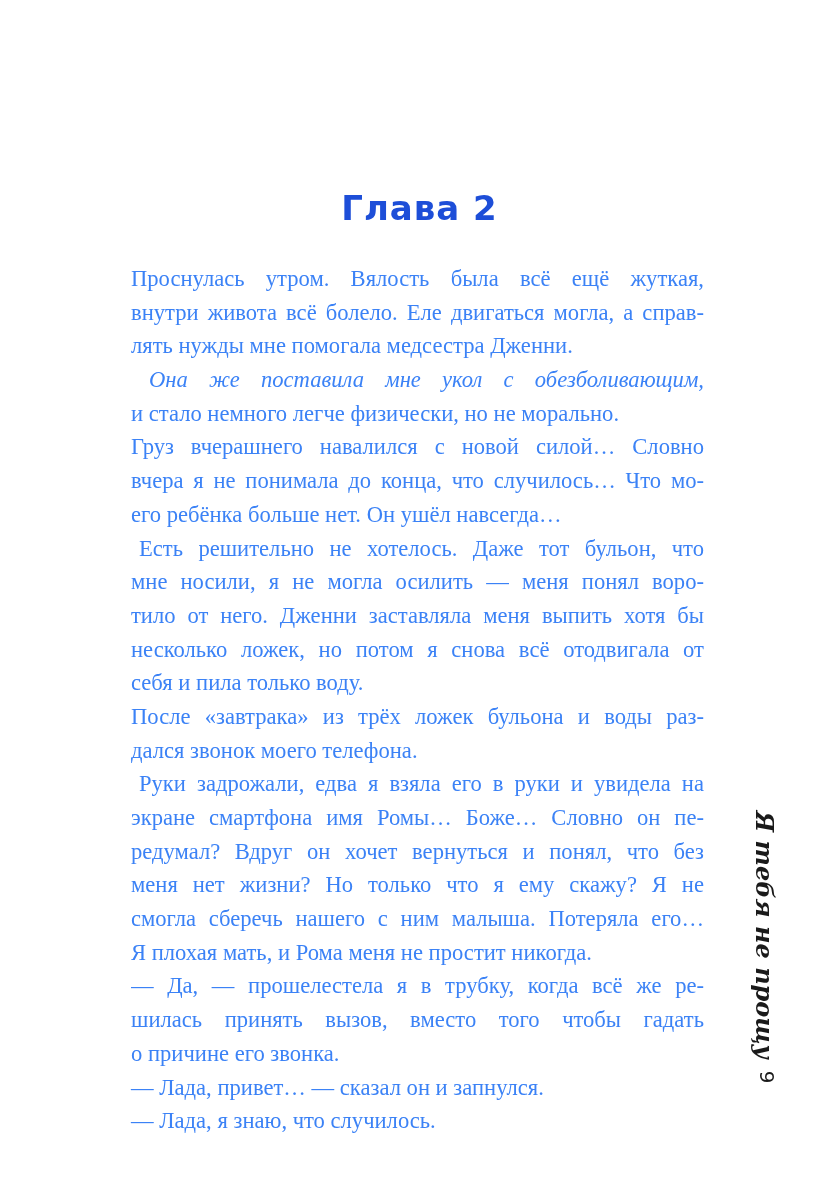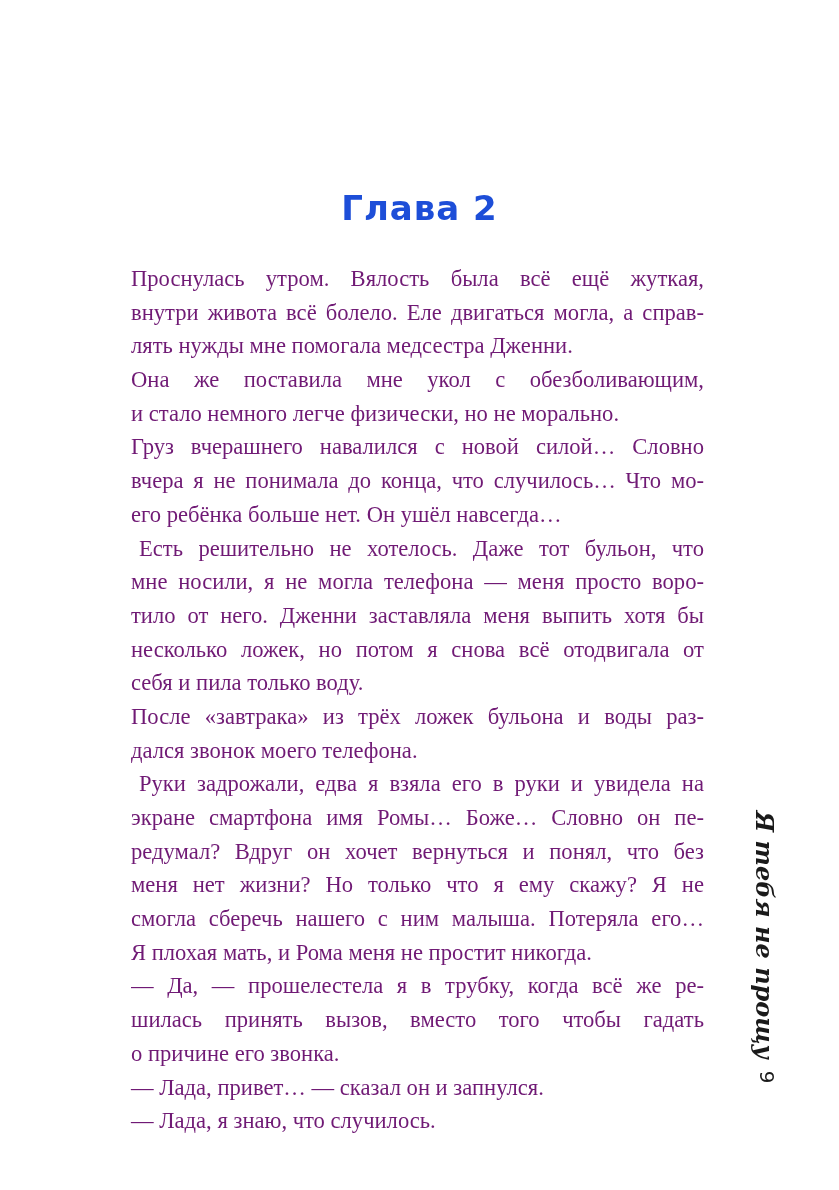--- a/index.html
+++ b/index.html
@@ -6,21 +6,21 @@
   body { width: 839px; height: 1190px; position: relative; overflow: hidden; }
   .page { position: absolute; left: 0; top: 0; width: 839px; height: 1190px; background: #fff; }
   .chapter-title {
     position: absolute; left: 0; width: 839px; top: 188px; text-align: center;
     font-family: "DejaVu Sans", sans-serif; font-weight: bold; font-size: 34px;
     color: #1d4ed8; letter-spacing: 1px;
   }
   .body-text {
     position: absolute; left: 131px; top: 262px; width: 573px;
     font-family: "Liberation Serif", serif; font-size: 22.6px; line-height: 33.7px;
-    color: #701a75;
+    color: #3b82f6;
   }
   .line { display: block; white-space: nowrap; height: 33.7px; }
   .line.justify { text-align: justify; text-align-last: justify; white-space: normal; overflow: hidden; }
   .side-title {
     position: absolute; left: 744px; top: 835px; width: 40px; height: 200px;
   }
   .side-title span {
     position: absolute; left: 50%; top: 50%;
     transform: translate(-50%, -50%) rotate(90deg);
     white-space: nowrap;
@@ -36,27 +36,27 @@
 </head>
 <body>
 
 <div class="page">
   <div class="chapter-title">Глава 2</div>
 
   <div class="body-text" id="body-text">
       <span class="line justify" style="text-indent: 0px; padding-left: 0px; margin-left: 0px; box-sizing: border-box;"><span style="display:inline-block;width:0"></span>Проснулась утром. Вялость была всё ещё жуткая,</span>
       <span class="line justify">внутри живота всё болело. Еле двигаться могла, а справ-</span>
       <span class="line">лять нужды мне помогала медсестра Дженни.</span>
-      <span class="line justify" style="text-indent: 0px; padding-left: 0px; margin-left: 0px; box-sizing: border-box;"><span style="display:inline-block;width:0"></span>Она же поставила мне укол с обезболивающим,</span>
+      <span class="line justify" style="text-indent: 0px; padding-left: 0px; margin-left: 18px; box-sizing: border-box; font-style: italic;"><span style="display:inline-block;width:0"></span>Она же поставила мне укол с обезболивающим,</span>
       <span class="line">и стало немного легче физически, но не морально.</span>
       <span class="line justify" style="text-indent: 0px; padding-left: 0px; margin-left: 0px; box-sizing: border-box;"><span style="display:inline-block;width:0"></span>Груз вчерашнего навалился с новой силой… Словно</span>
       <span class="line justify">вчера я не понимала до конца, что случилось… Что мо-</span>
       <span class="line">его ребёнка больше нет. Он ушёл навсегда…</span>
       <span class="line justify" style="text-indent: 0px; padding-left: 0px; margin-left: 8px; box-sizing: border-box;"><span style="display:inline-block;width:0"></span>Есть решительно не хотелось. Даже тот бульон, что</span>
-      <span class="line justify">мне носили, я не могла телефона — меня просто воро-</span>
+      <span class="line justify">мне носили, я не могла осилить — меня понял воро-</span>
       <span class="line justify">тило от него. Дженни заставляла меня выпить хотя бы</span>
       <span class="line justify">несколько ложек, но потом я снова всё отодвигала от</span>
       <span class="line">себя и пила только воду.</span>
       <span class="line justify" style="text-indent: 0px; padding-left: 0px; margin-left: 0px; box-sizing: border-box;"><span style="display:inline-block;width:0"></span>После «завтрака» из трёх ложек бульона и воды раз-</span>
       <span class="line">дался звонок моего телефона.</span>
       <span class="line justify" style="text-indent: 0px; padding-left: 0px; margin-left: 8px; box-sizing: border-box;"><span style="display:inline-block;width:0"></span>Руки задрожали, едва я взяла его в руки и увидела на</span>
       <span class="line justify">экране смартфона имя Ромы… Боже… Словно он пе-</span>
       <span class="line justify">редумал? Вдруг он хочет вернуться и понял, что без</span>
       <span class="line justify">меня нет жизни? Но только что я ему скажу? Я не</span>
       <span class="line justify">смогла сберечь нашего с ним малыша. Потеряла его…</span>

